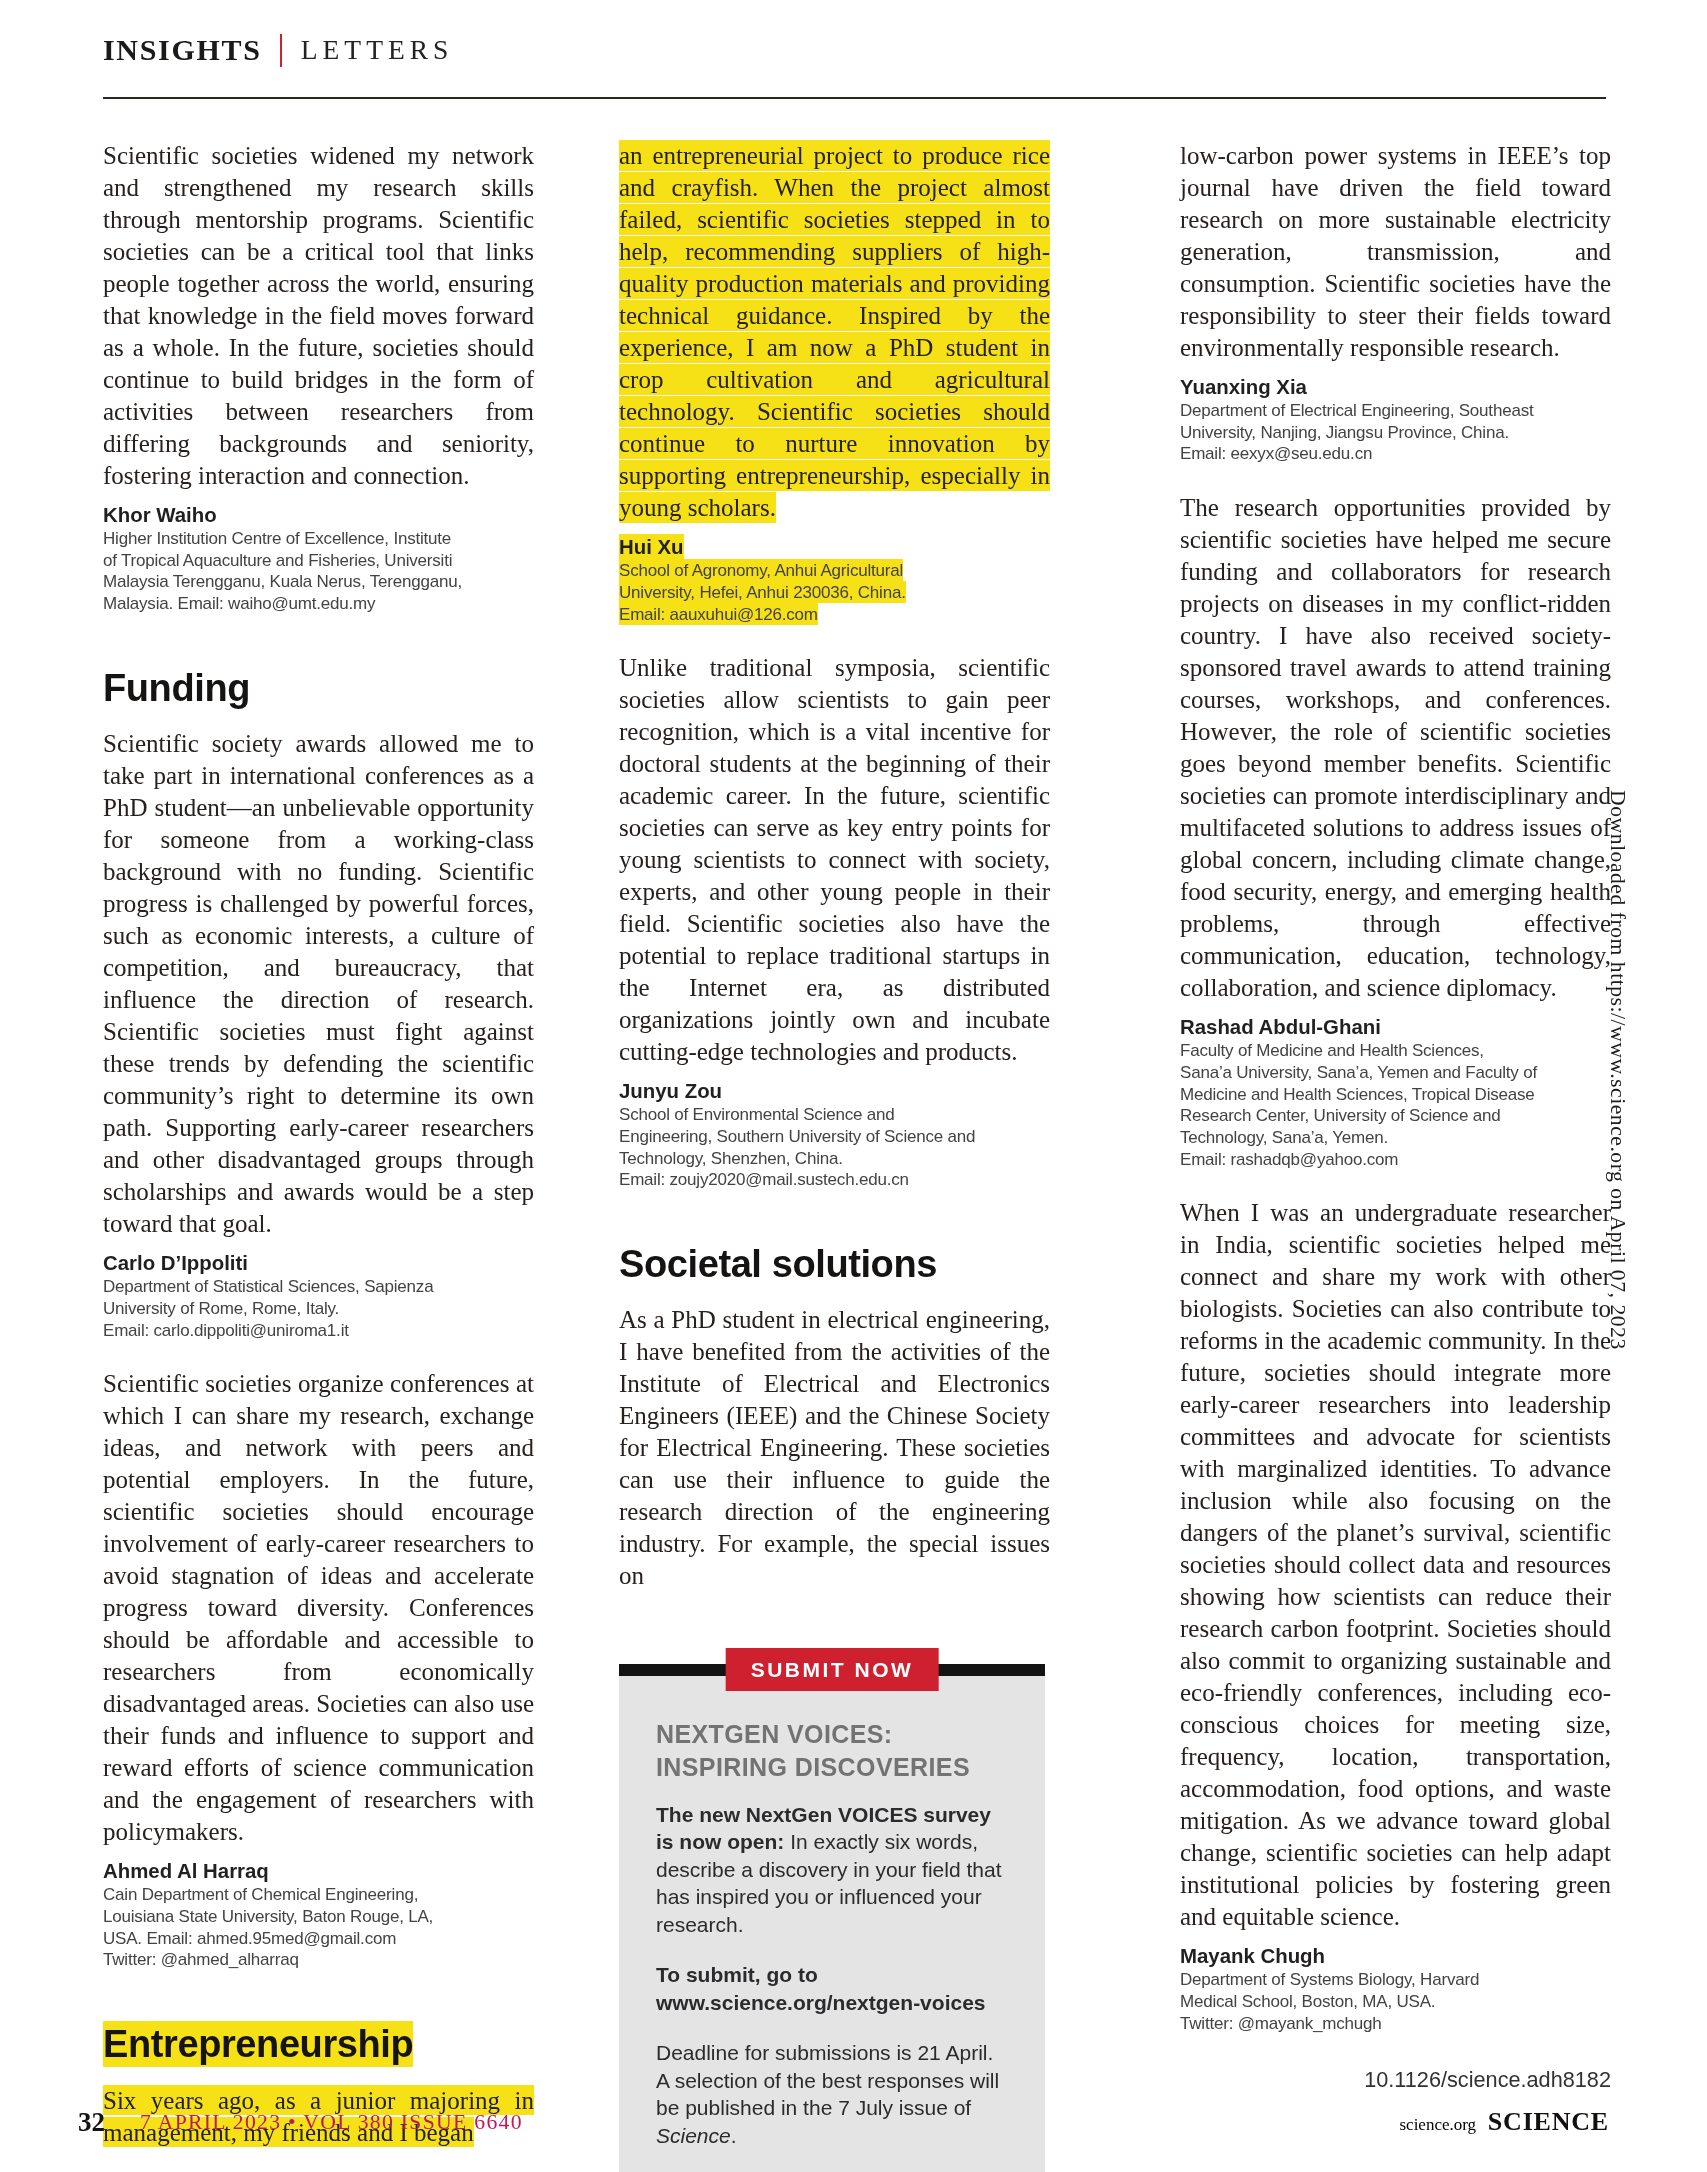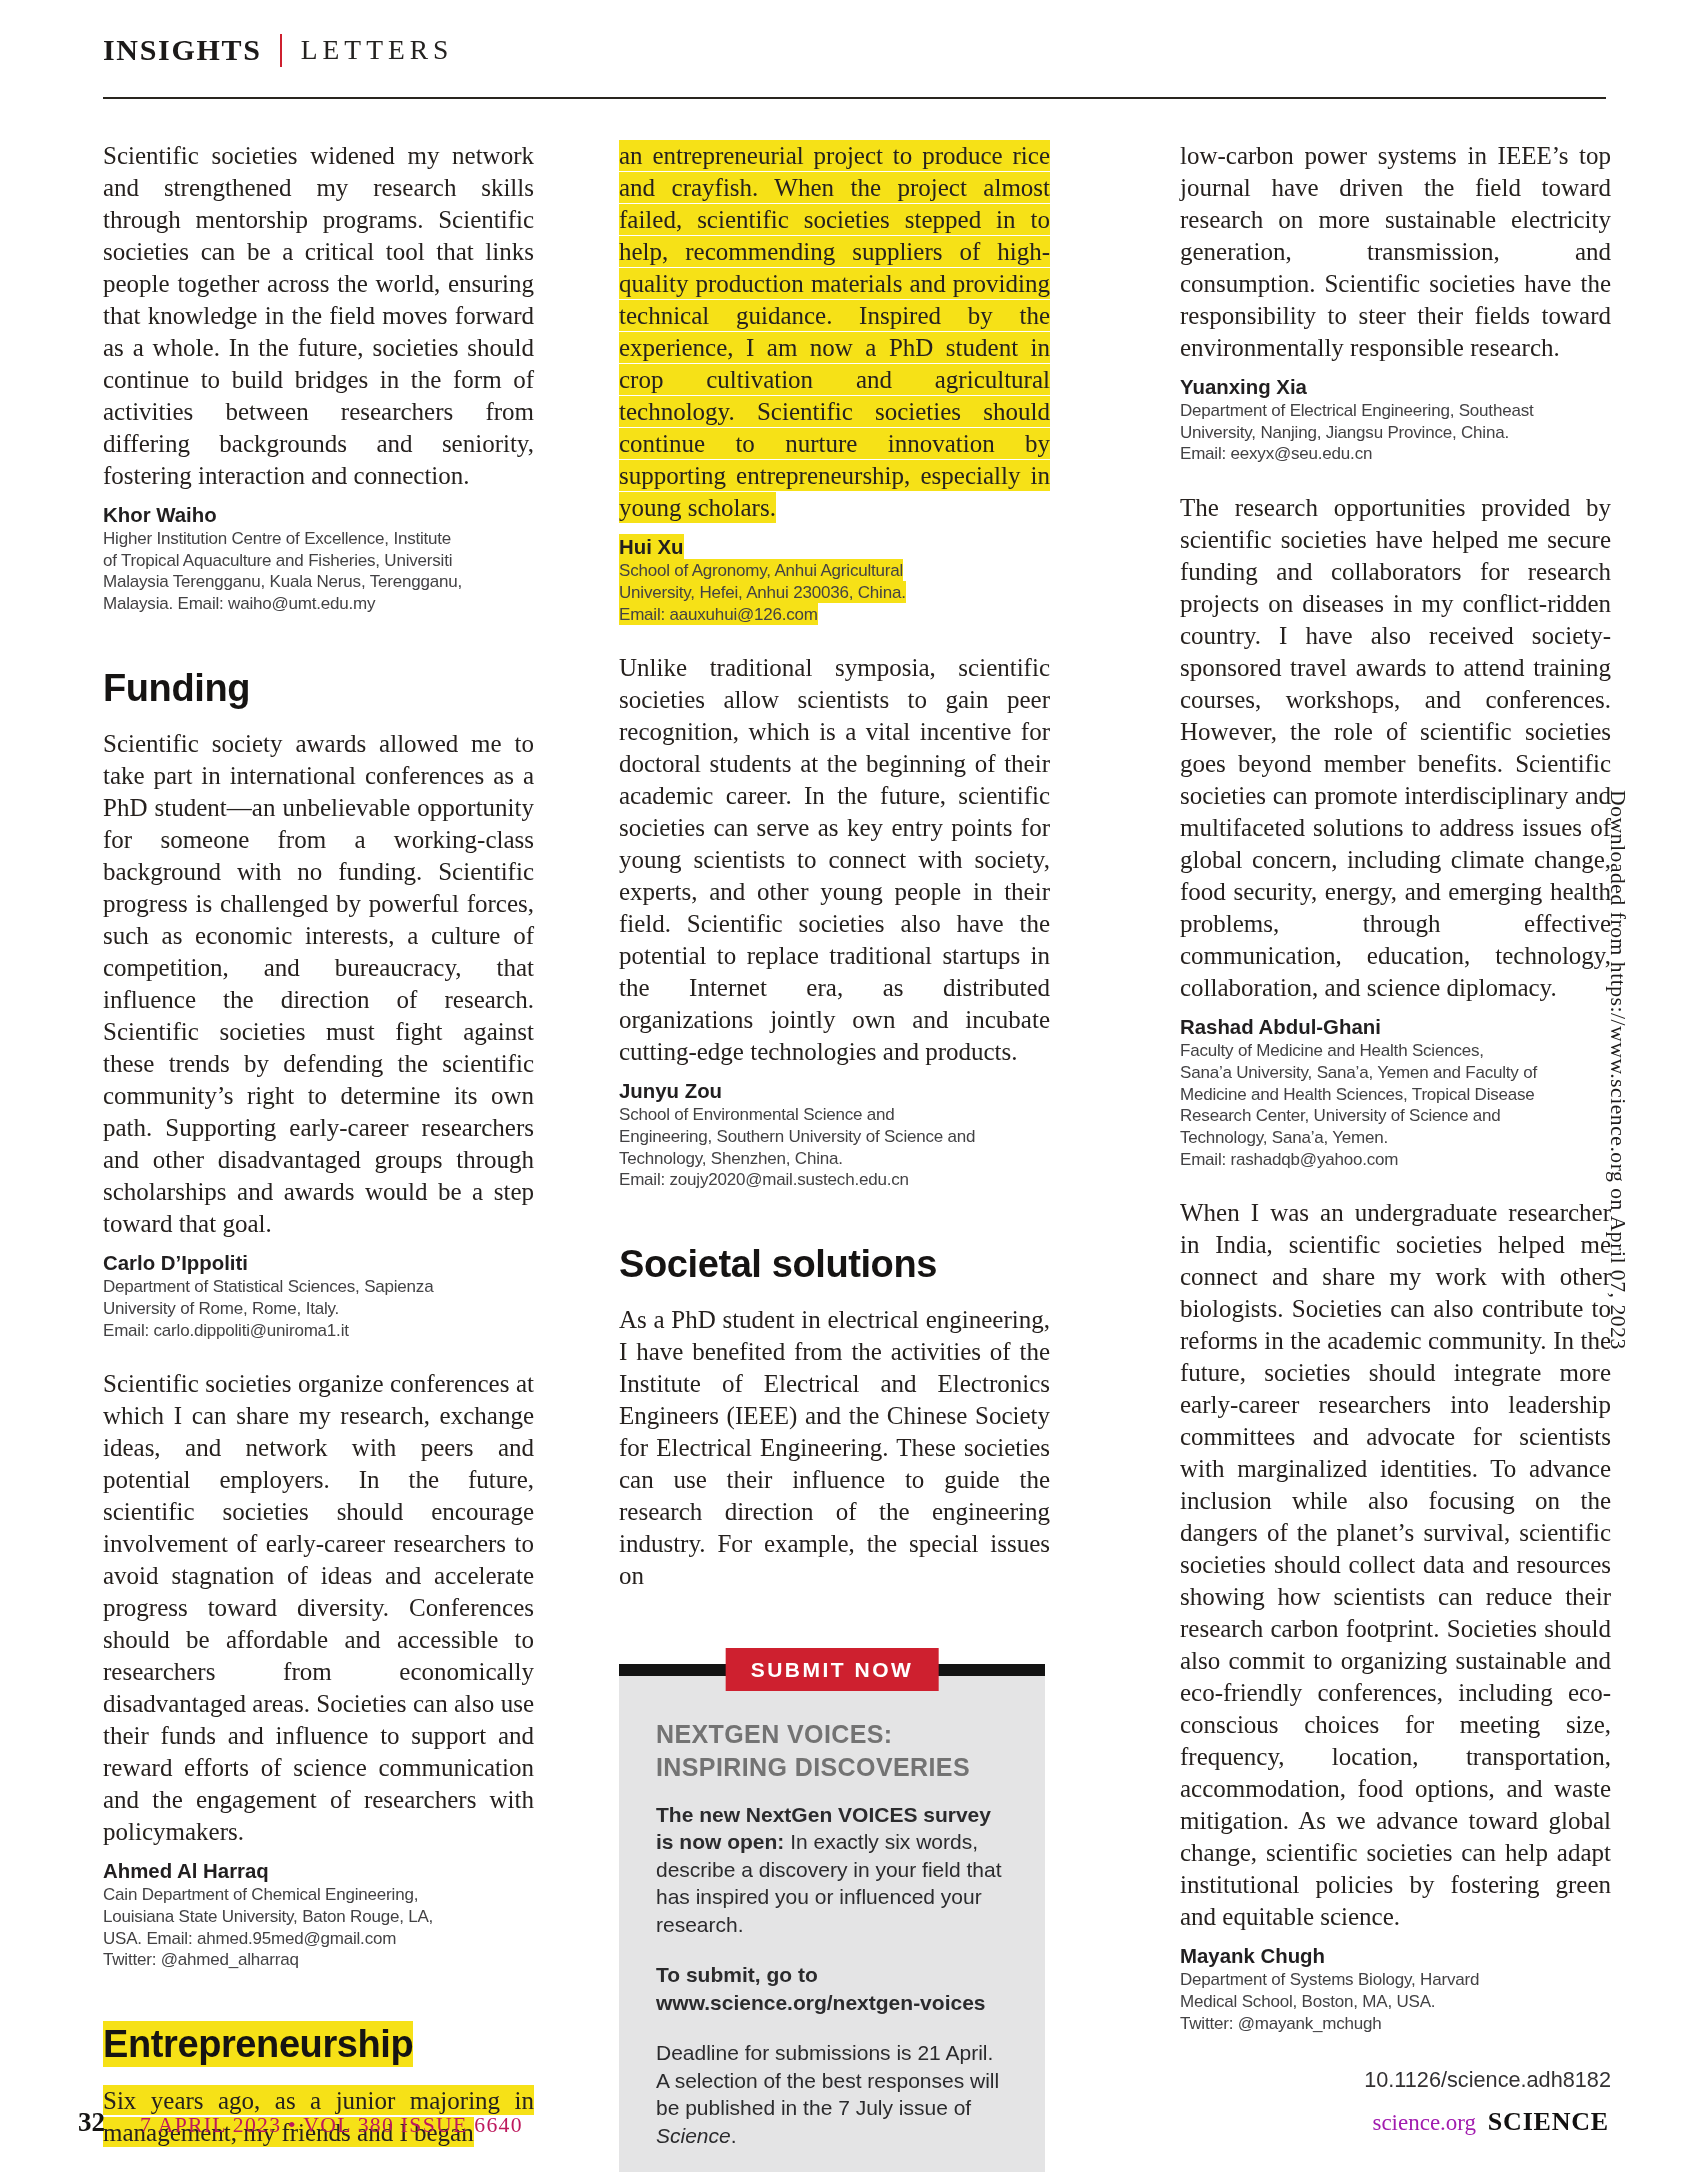--- a/index.html
+++ b/index.html
@@ -42,25 +42,25 @@
   .promo-p b { font-weight:700; }
   .promo-p:last-child { margin-bottom:0; }
   .promo-ital { font-style:italic; }
   
   .doi { margin-top:33px; text-align:right; font-family:"Liberation Sans", sans-serif; font-size:21.7px; color:#333132; }
   .v-note {
     position:absolute; right:21.7px; top:790px; writing-mode:vertical-rl;
     font-size:21.7px; letter-spacing:0.5px; color:#1d1b1a; white-space:nowrap;
   }
   .footer { position:absolute; left:0; top:2107px; width:1707px; }
-  .footer-left { position:absolute; left:78px; top:0; display:flex; align-items:flex-end; gap:35px; }
+  .footer-left { position:absolute; left:78px; top:0; display:flex; align-items:center; gap:35px; }
   .page-num { font-weight:700; font-size:27px; color:#141312; }
   .issue-info { font-size:21.7px; letter-spacing:1.3px; color:#be185d; }
   .footer-right { position:absolute; right:98px; top:0; display:flex; align-items:baseline; gap:11.7px; }
-  .site { font-size:23px; color:#a21caf; }
+  .site { font-size:17px; color:#000000; }
   .magazine { font-weight:700; font-size:26px; letter-spacing:0.8px; color:#121110; }
 </style>
 </head>
 <body>
 
 <div class="page">
 
   <header class="masthead">
     <span class="kicker">INSIGHTS</span>
     <span class="divider"></span>

